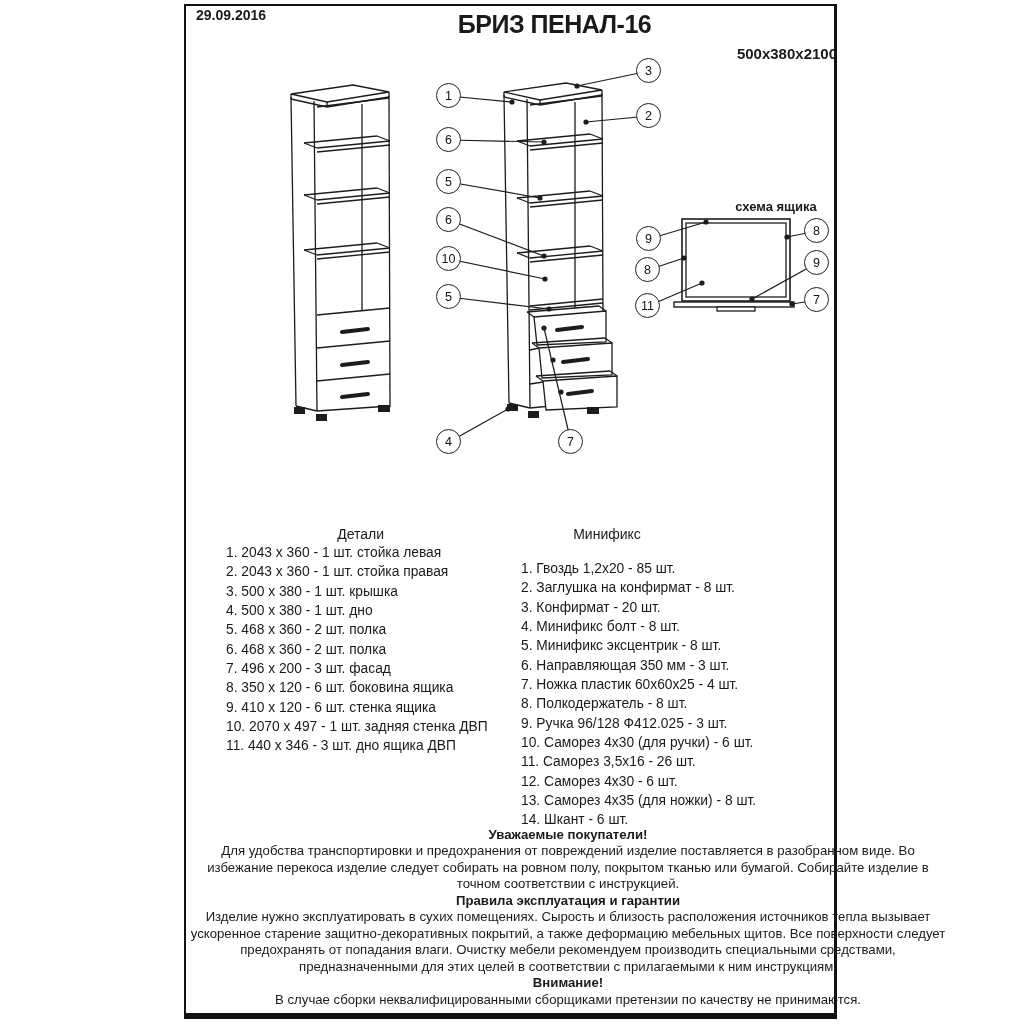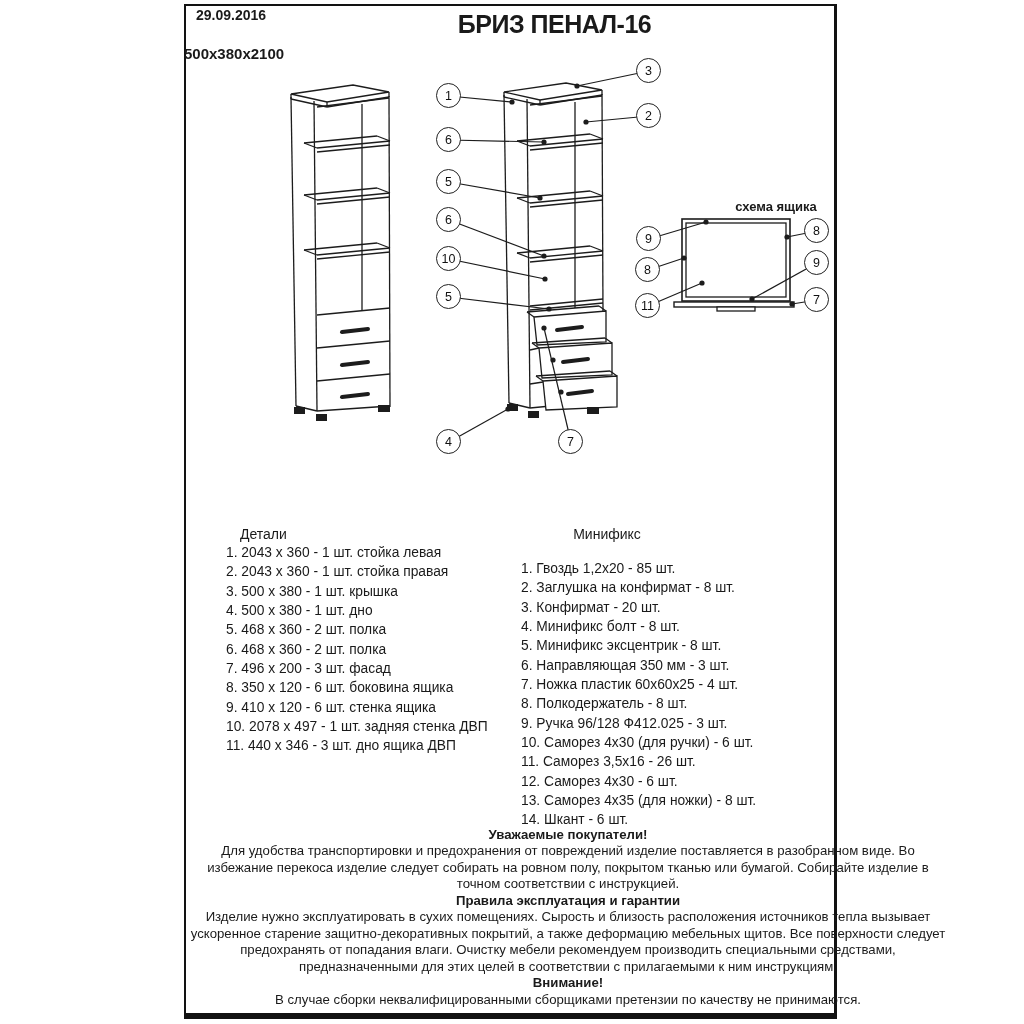--- a/index.html
+++ b/index.html
@@ -9,31 +9,31 @@
     -webkit-font-smoothing:antialiased;overflow:hidden;
   }
   .abs{position:absolute;}
   .frame{
     left:184px;top:4px;width:653px;height:1015px;box-sizing:border-box;
     border:2px solid #121212;border-right-width:3px;border-bottom-width:6px;
     background:#fff;
   }
   .date{left:196px;top:7px;font-size:14px;font-weight:600;}
   .title{left:184px;top:10px;width:741px;text-align:center;font-size:25px;font-weight:bold;letter-spacing:-0.5px;}
-  .dims{left:184px;top:45px;width:653px;text-align:left;font-size:15px;font-weight:bold;}
+  .dims{left:184px;top:45px;width:653px;text-align:right;font-size:15px;font-weight:bold;}
   .diagram-svg{left:184px;top:60px;width:654px;height:410px;}
   .schema-label{left:716px;top:199px;width:120px;text-align:center;font-size:13px;font-weight:bold;}
   .callout{
     width:25px;height:25px;border:1.5px solid #222;border-radius:50%;
     background:#fff;box-sizing:border-box;display:flex;align-items:center;justify-content:center;
     font-size:12.5px;color:#111;
   }
   .list-title{font-size:14px;}
   .list{font-size:13.8px;line-height:19.35px;white-space:nowrap;}
-  .parts-title{left:240px;top:526px;width:150px;text-align:left;}
+  .parts-title{left:234px;top:526px;width:150px;text-align:right;}
   .parts-list{left:226px;top:543px;}
   .hw-title{left:521px;top:526px;width:172px;text-align:center;}
   .hw-list{left:521px;top:543px;margin-top:16px;}
   .notes{left:187px;top:827px;width:762px;text-align:center;font-size:13.2px;line-height:16.45px;}
   .notes .hd{font-weight:bold;}
 </style>
 </head>
 <body>
 
 <div class="abs frame"></div>
@@ -232,21 +232,21 @@
 <div class="abs list parts-list">
     <div>1. 2043 х 360 - 1 шт. стойка левая</div>
     <div>2. 2043 х 360 - 1 шт. стойка правая</div>
     <div>3. 500 х 380 - 1 шт. крышка</div>
     <div>4. 500 х 380 - 1 шт. дно</div>
     <div>5. 468 х 360 - 2 шт. полка</div>
     <div>6. 468 х 360 - 2 шт. полка</div>
     <div>7. 496 х 200 - 3 шт. фасад</div>
     <div>8. 350 х 120 - 6 шт. боковина ящика</div>
     <div>9. 410 х 120 - 6 шт. стенка ящика</div>
-    <div>10. 2078 х 497 - 1 шт. задняя стенка ДВП</div>
+    <div>10. 2070 х 497 - 1 шт. задняя стенка ДВП</div>
     <div>11. 440 х 346 - 3 шт. дно ящика ДВП</div>
   </div>
 
 <div class="abs list-title hw-title">Минификс</div>
 <div class="abs list hw-list">
     <div>1. Гвоздь 1,2х20 - 85 шт.</div>
     <div>2. Заглушка на конфирмат - 8 шт.</div>
     <div>3. Конфирмат - 20 шт.</div>
     <div>4. Минификс болт - 8 шт.</div>
     <div>5. Минификс эксцентрик - 8 шт.</div>

